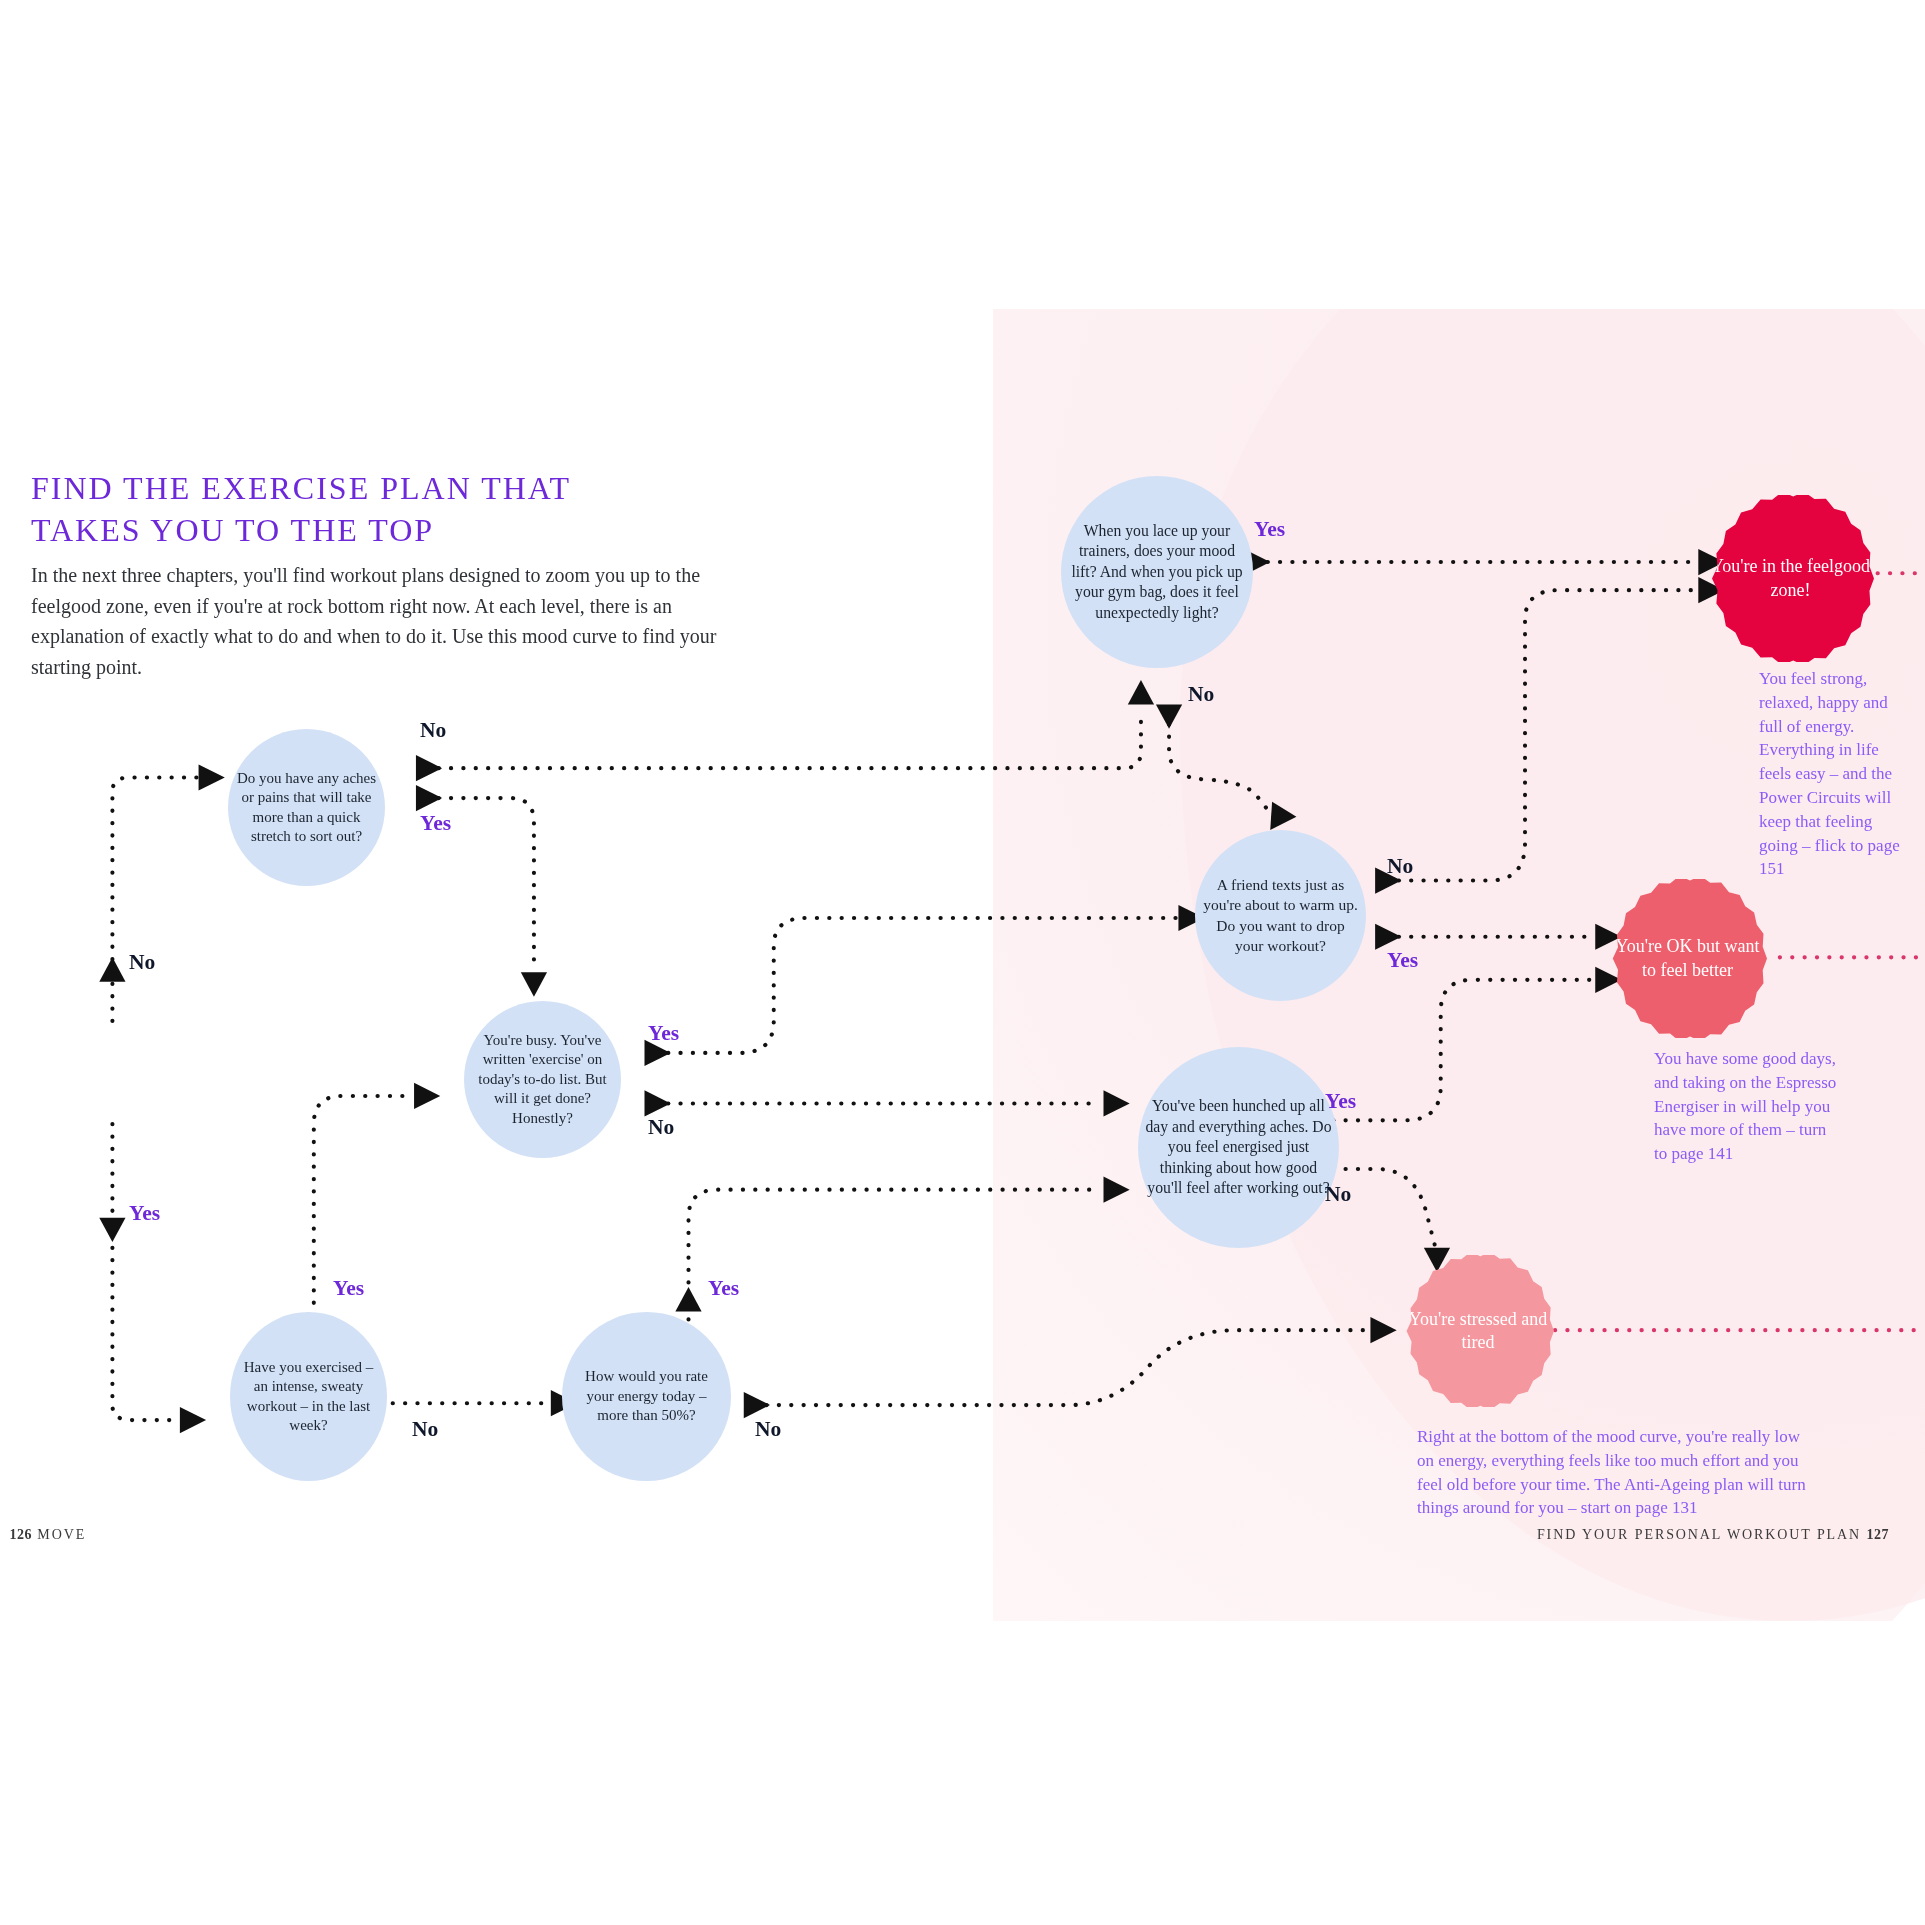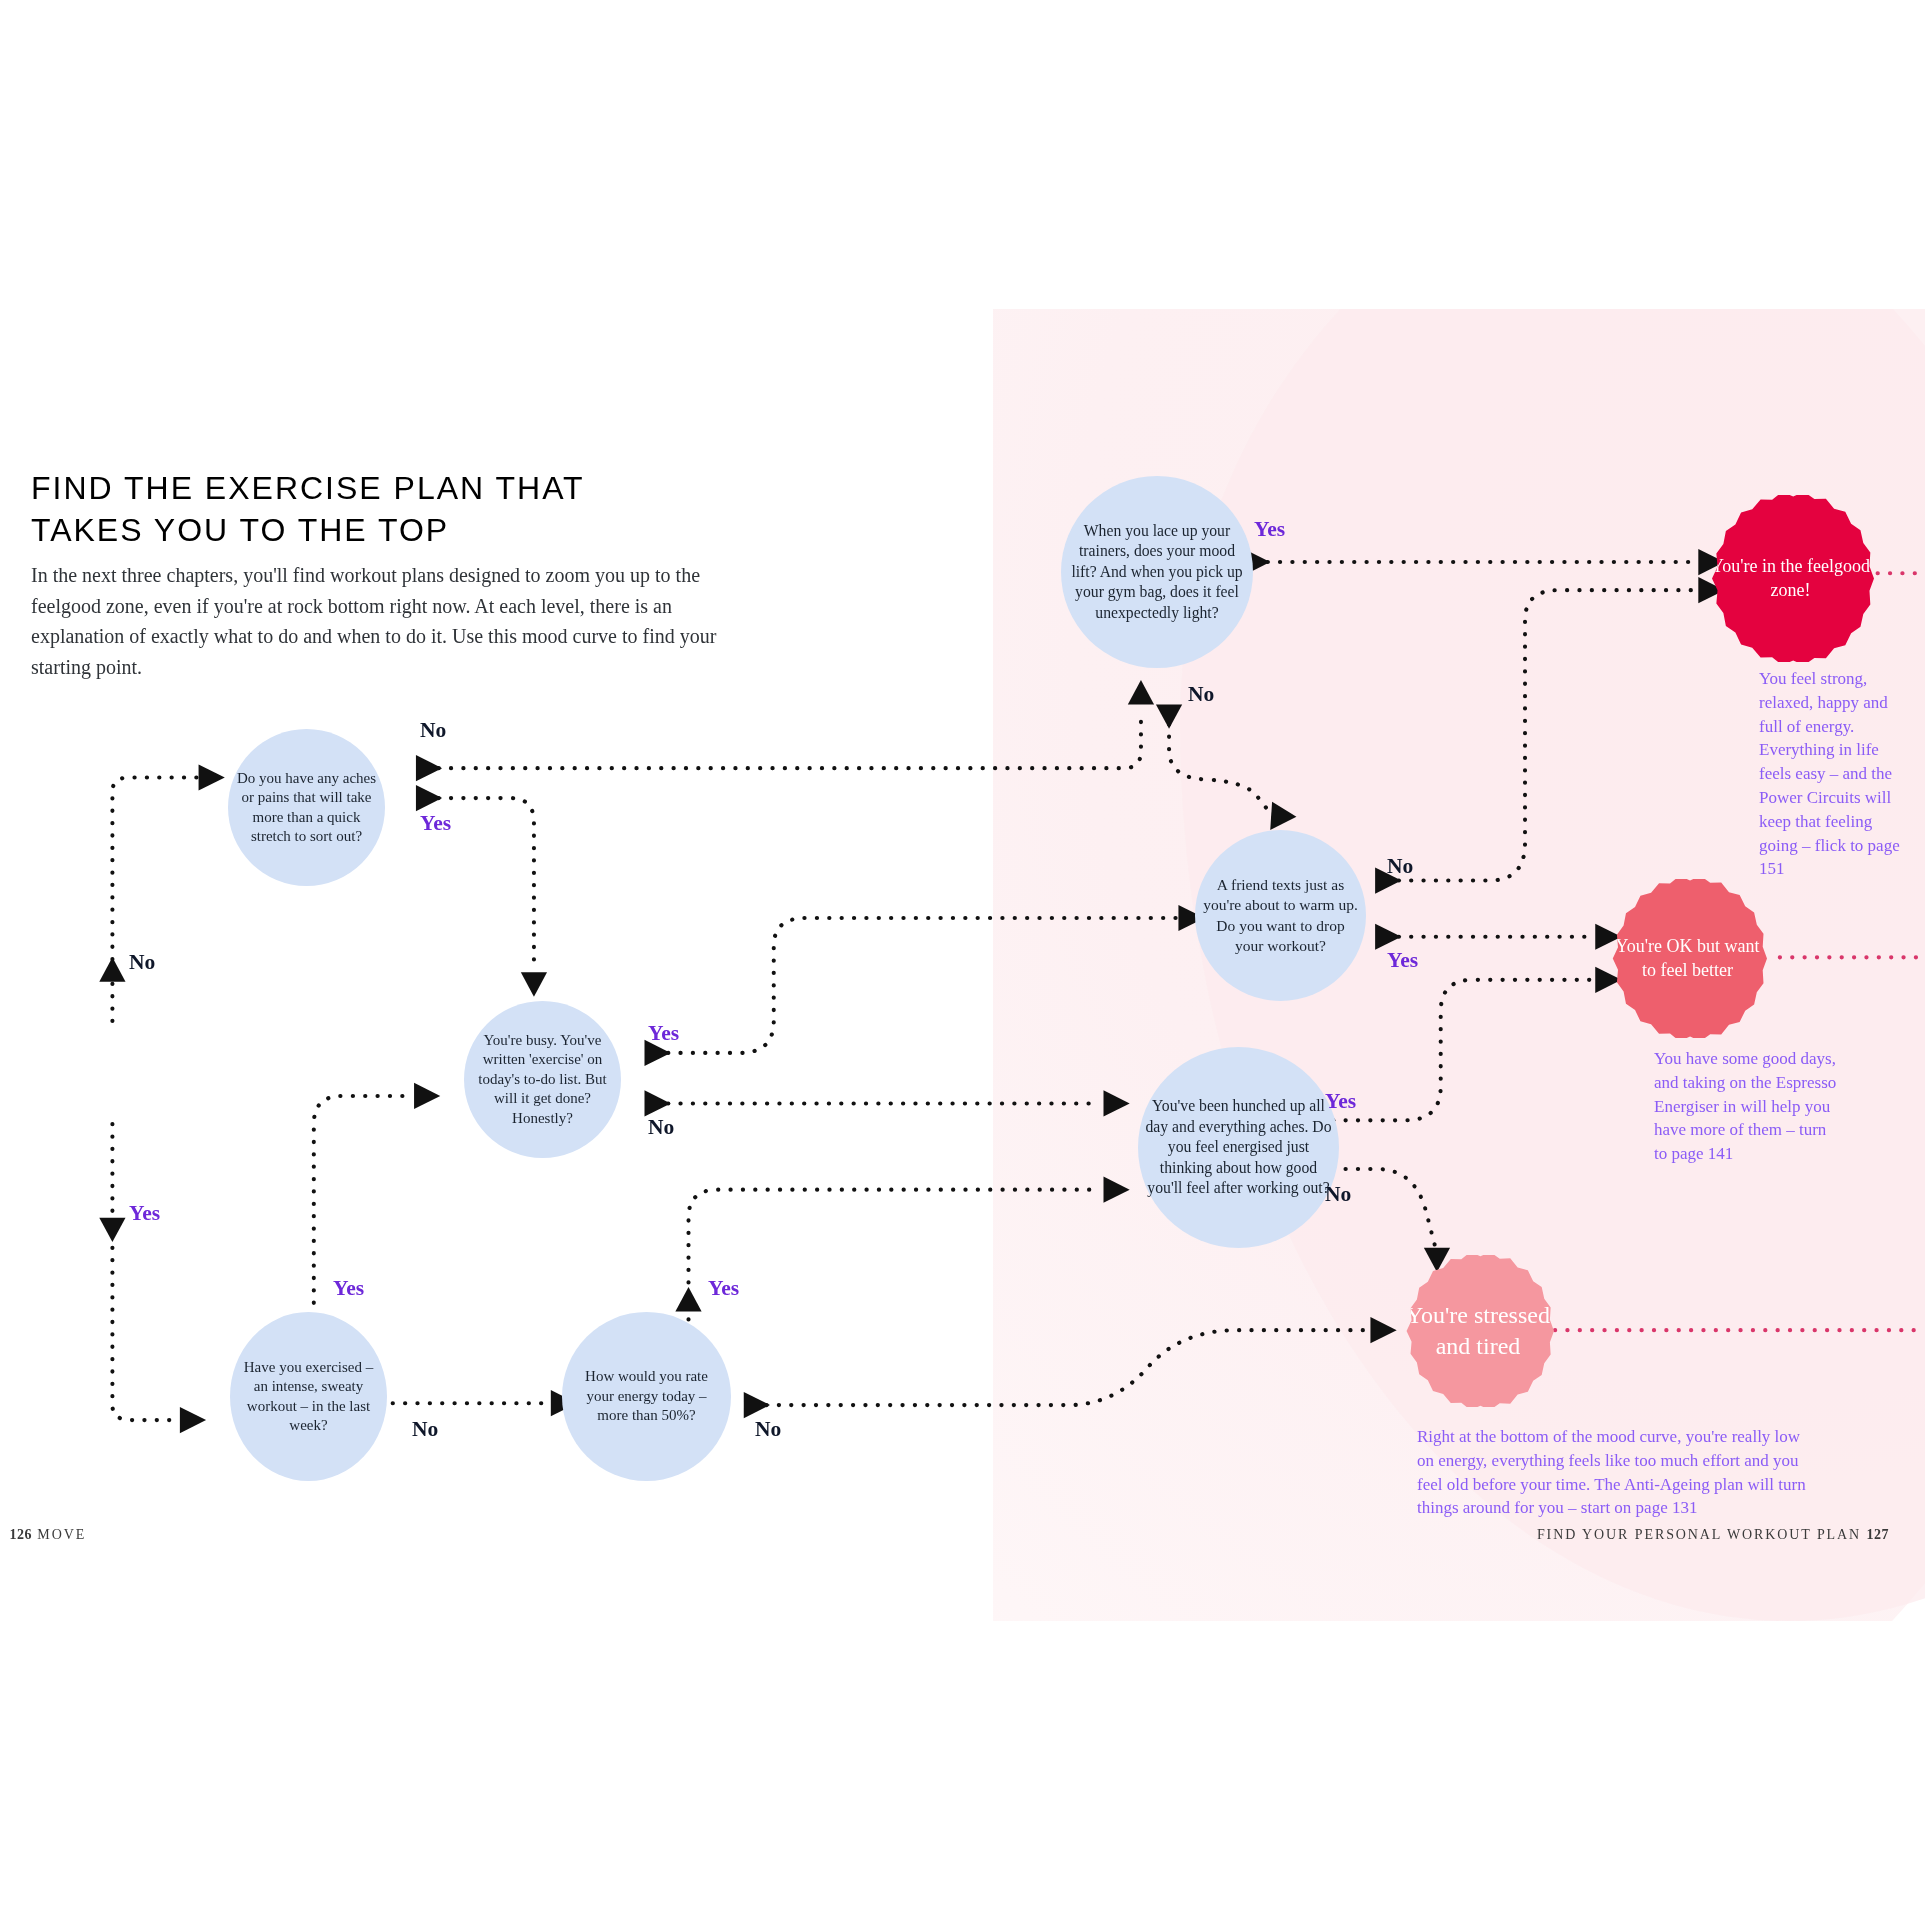--- a/index.html
+++ b/index.html
@@ -33,22 +33,22 @@
     width:1218px; height:1499px;
     border-radius:48% 52% 50% 50% / 40% 40% 60% 60%;
     background:#fcebee;
     opacity:.75;
   }
 
   
   .heading{
     position:absolute;left:31px;top:468px;width:656px;
     font-size:32px;letter-spacing:2px;line-height:1.30;
-    color:#000000;font-weight:400;
-    font-family:Liberation Sans, sans-serif;
+    color:#6d28d9;font-weight:400;
+    font-family:Liberation Serif, serif;
   }
   .intro{
     position:absolute;left:31px;top:560px;width:693px;
     font-size:20px;line-height:1.53;color:#2f3338;
   }
 
   
   .node{
     position:absolute;border-radius:50%;
     display:flex;align-items:center;justify-content:center;
@@ -224,21 +224,21 @@
   <div class="burst" style="left:1707px;top:495px;width:167px;height:167px;background:#e4023f;font-size:18px;">
     <span>You're in the feelgood zone!</span>
   </div>
   <div class="result-text" style="left:1759px;top:667px;width:148px;">You feel strong, relaxed, happy and full of energy. Everything in life feels easy – and the Power Circuits will keep that feeling going – flick to page 151</div>
 
   <div class="burst" style="left:1608px;top:879px;width:159px;height:159px;background:#ee5f6d;font-size:18px;">
     <span>You're OK but want to feel better</span>
   </div>
   <div class="result-text" style="left:1654px;top:1047px;width:187px;">You have some good days, and taking on the Espresso Energiser in will  help you have more of them – turn to page 141</div>
 
-  <div class="burst" style="left:1402px;top:1255px;width:152px;height:152px;background:#f5979f;font-size:24px;">
+  <div class="burst" style="left:1402px;top:1255px;width:152px;height:152px;background:#f5979f;font-size:18px;">
     <span>You're stressed and tired</span>
   </div>
   <div class="result-text" style="left:1417px;top:1425px;width:403px;">Right at the bottom of the mood curve, you're really low on energy, everything feels like too much effort and you feel old before your time. The Anti-Ageing plan will turn things around for you – start on page 131</div>
 
   <div class="lbl no" style="left:129px;top:950px;">No</div>
   <div class="lbl yes" style="left:129px;top:1201px;">Yes</div>
 
   <div class="lbl no" style="left:420px;top:718px;">No</div>
   <div class="lbl yes" style="left:420px;top:811px;">Yes</div>
 

